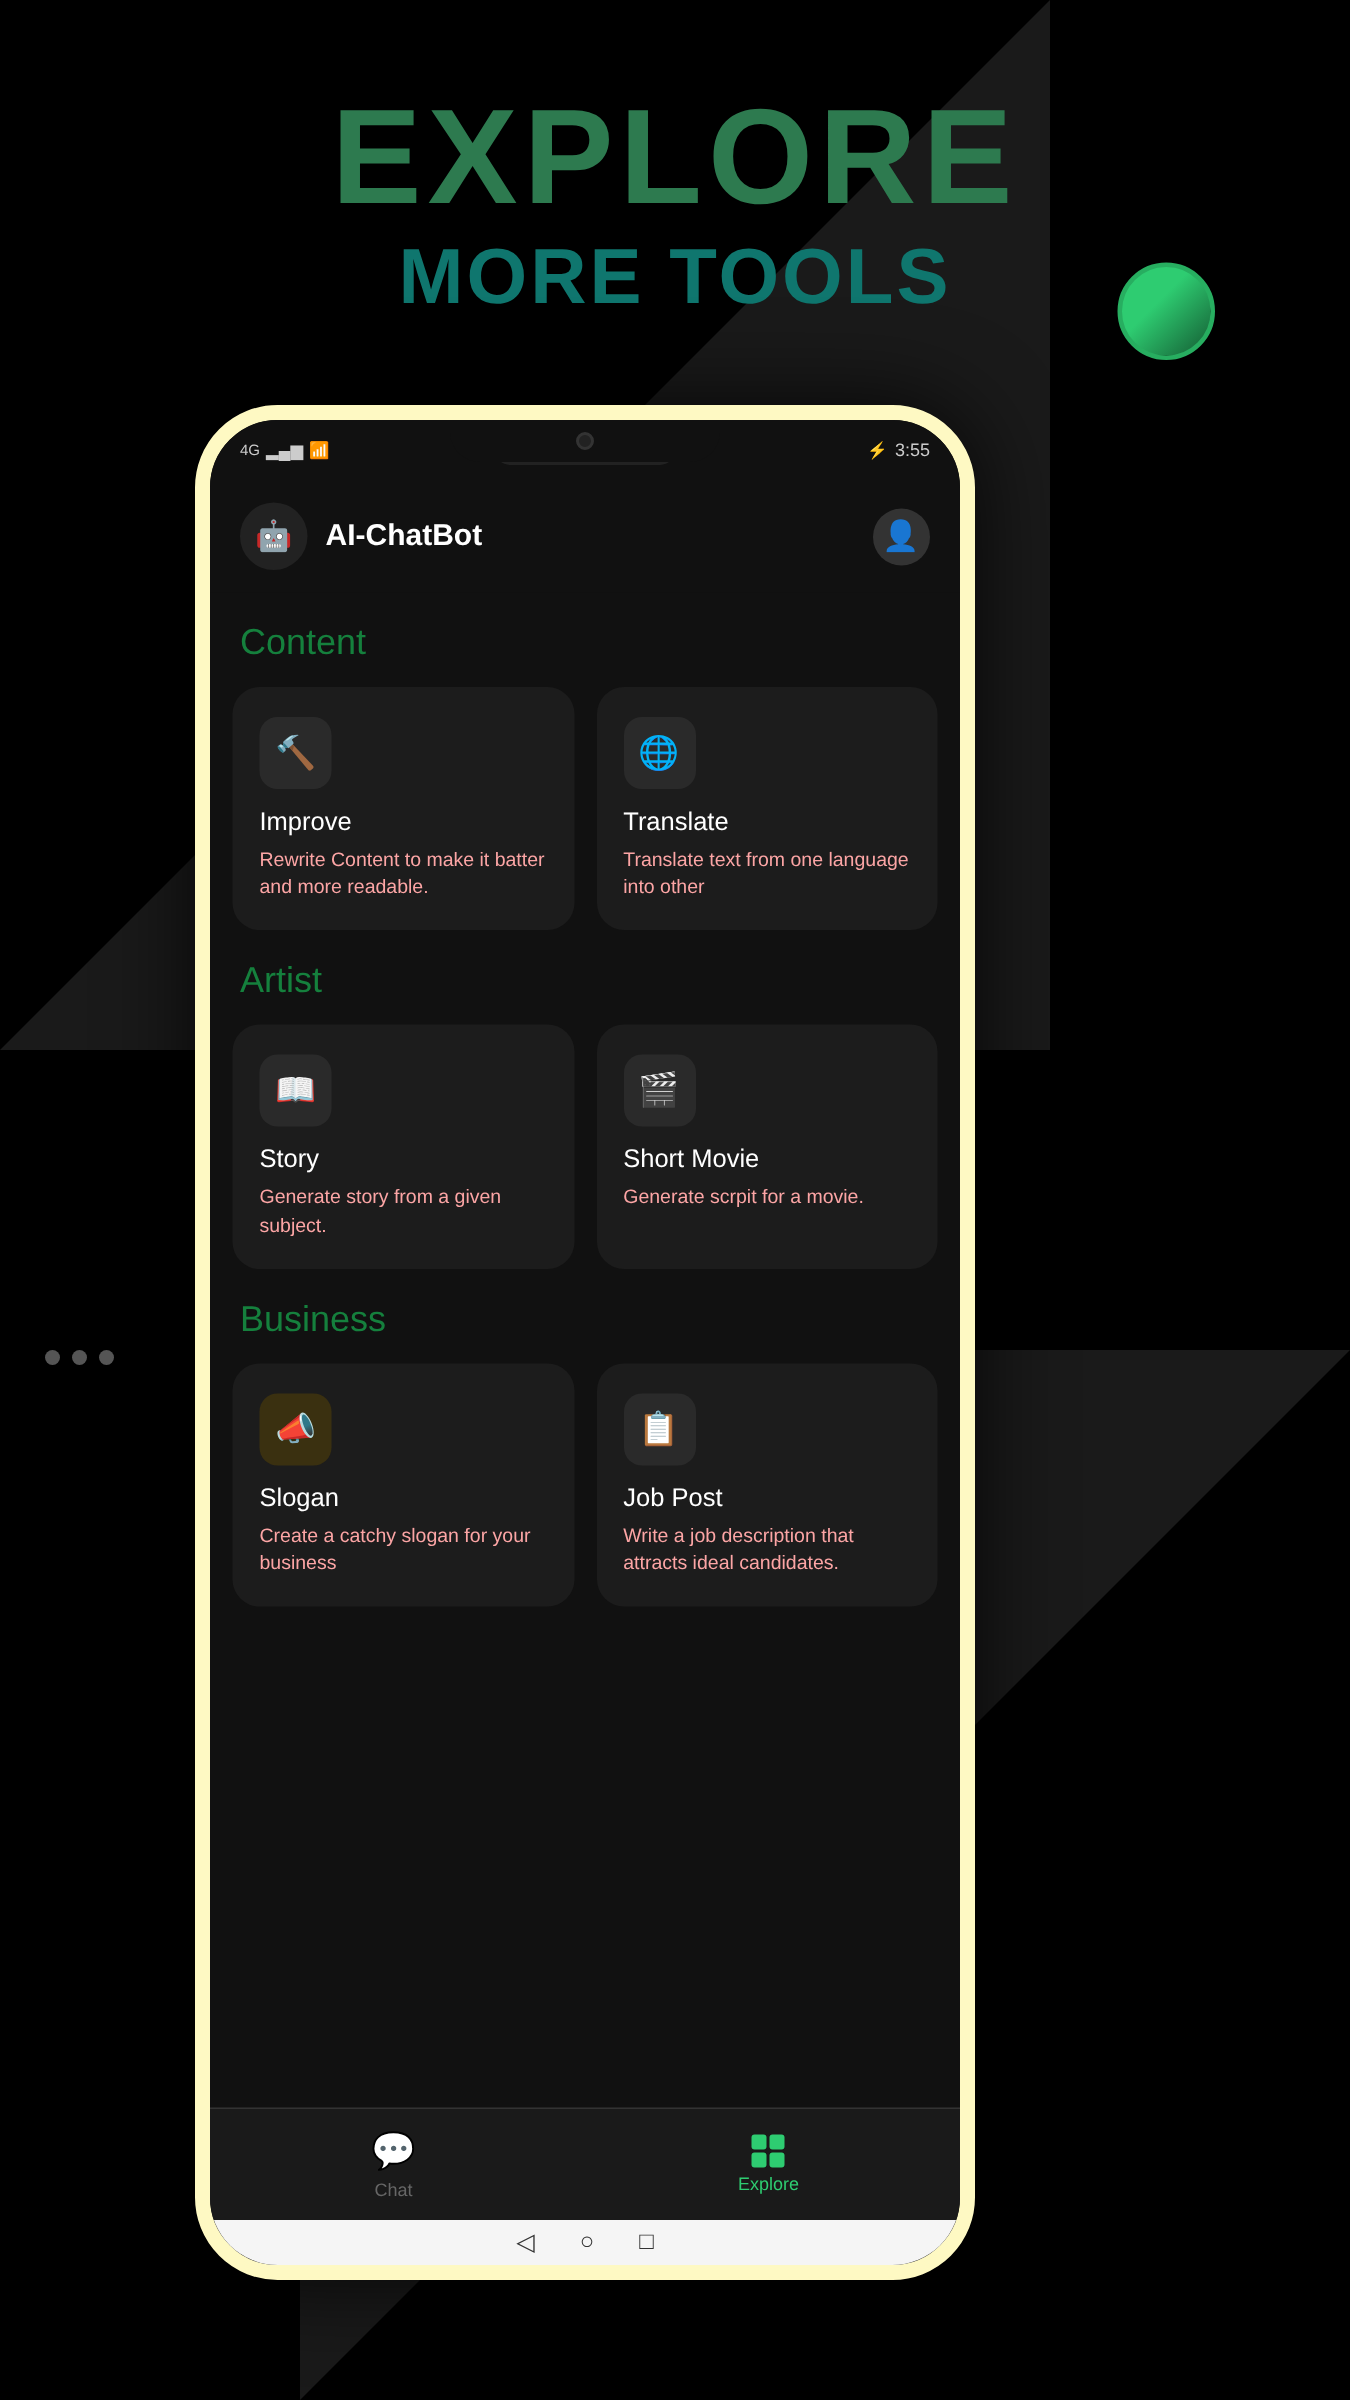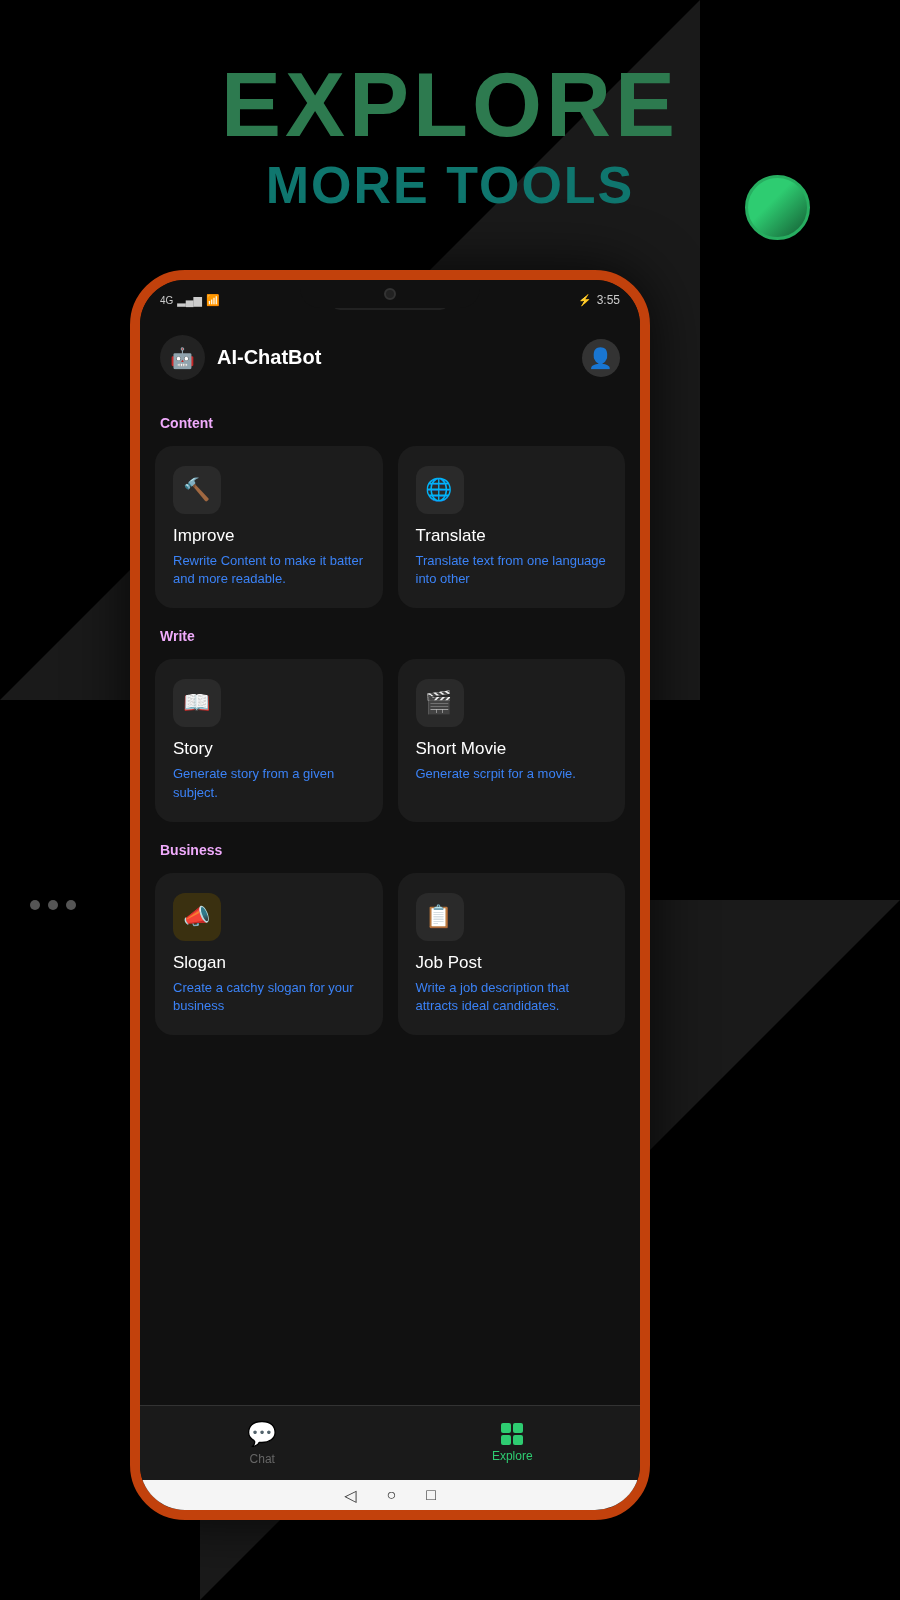--- a/index.html
+++ b/index.html
@@ -100,21 +100,21 @@
 
     
     .phone-frame {
       position: absolute;
       top: 270px;
       left: 130px;
       width: 520px;
       height: 1250px;
       background: #111;
       border-radius: 55px;
-      border: 10px solid #c2410c;
+      border: 10px solid #fef9c3;
       z-index: 15;
       overflow: hidden;
       box-shadow: 0 0 60px rgba(0,0,0,0.8);
     }
 
     
     .phone-frame::before {
       content: '';
       position: absolute;
       left: -16px;
@@ -235,23 +235,23 @@
       flex: 1;
       background: #111;
       overflow-y: auto;
       padding: 0 15px;
       height: calc(100% - 165px);
     }
 
     .app-content::-webkit-scrollbar { display: none; }
 
     .section-title {
-      color: #f0abfc;
-      font-size: 14px;
-      font-weight: 700;
+      color: #15803d;
+      font-size: 24px;
+      font-weight: 400;
       margin: 20px 5px 15px 5px;
     }
 
     .tools-grid {
       display: grid;
       grid-template-columns: 1fr 1fr;
       gap: 15px;
       margin-bottom: 5px;
     }
 
@@ -275,21 +275,21 @@
     }
 
     .tool-name {
       color: #fff;
       font-size: 17px;
       font-weight: 400;
       margin-bottom: 6px;
     }
 
     .tool-desc {
-      color: #3b82f6;
+      color: #fca5a5;
       font-size: 13px;
       line-height: 1.4;
     }
 
     
     .bottom-nav {
       height: 75px;
       background: #1a1a1a;
       display: flex;
       align-items: center;
@@ -422,21 +422,21 @@
         </div>
         <div class="tool-card">
           <div class="tool-icon-wrap">
             <span>🌐</span>
           </div>
           <div class="tool-name">Translate</div>
           <div class="tool-desc">Translate text from one language into other</div>
         </div>
       </div>
 
-      <div class="section-title">Write</div>
+      <div class="section-title">Artist</div>
       <div class="tools-grid">
         <div class="tool-card">
           <div class="tool-icon-wrap">
             <span>📖</span>
           </div>
           <div class="tool-name">Story</div>
           <div class="tool-desc">Generate story from a given subject.</div>
         </div>
         <div class="tool-card">
           <div class="tool-icon-wrap">

